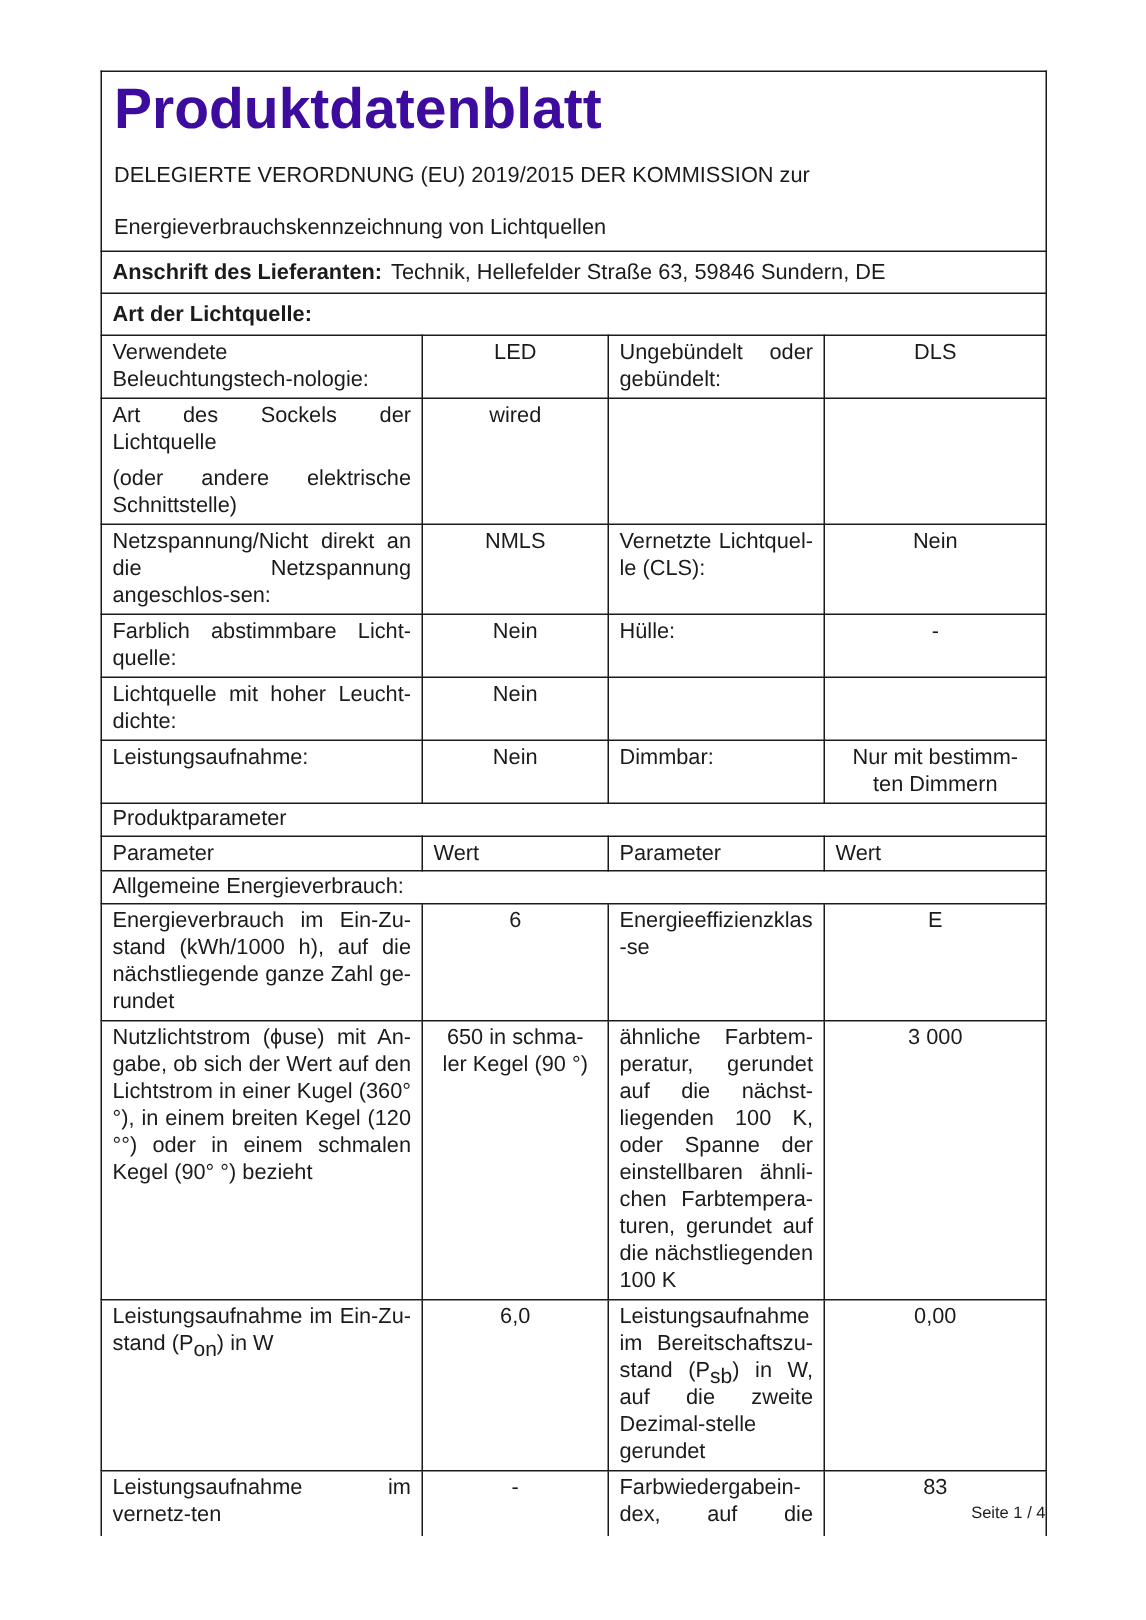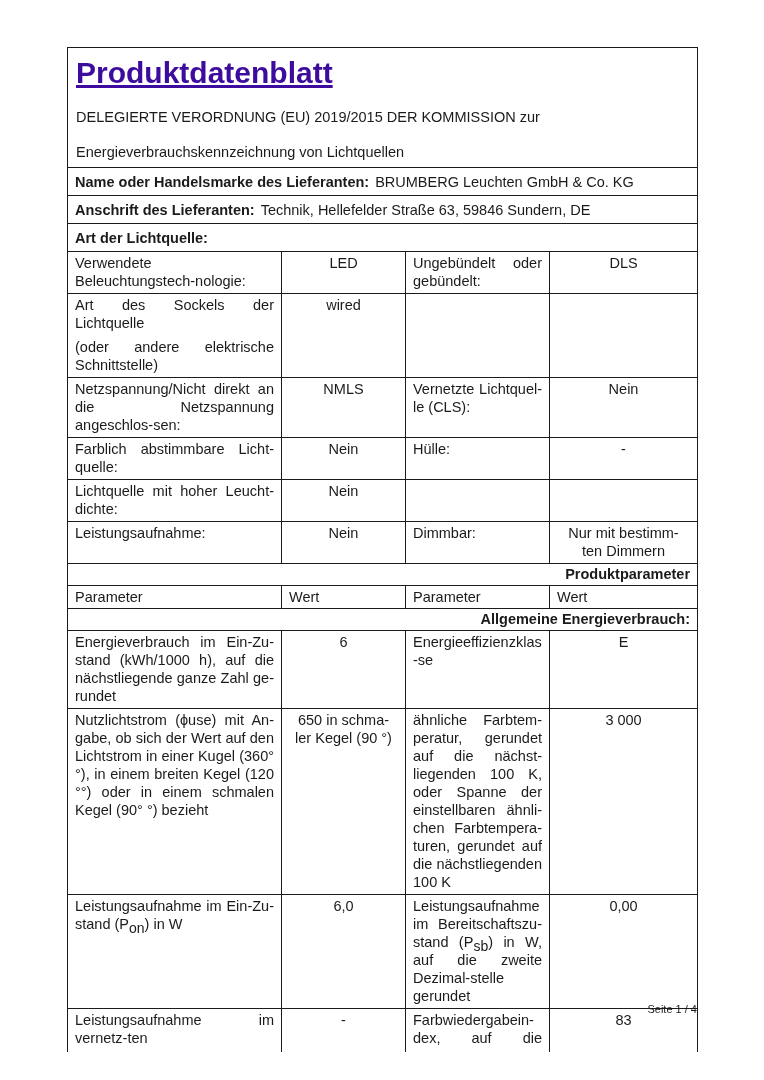--- a/index.html
+++ b/index.html
@@ -34,39 +34,38 @@
     border: 1.5px solid #1b1b1b;
     vertical-align: top;
     font-size: 14.5px;
     line-height: 18px;
     padding: 2px 7px 3px 7px;
     word-wrap: break-word;
   }
   
   td.title-cell { padding: 6px 8px 5px 8px; }
   .doc-title {
-    font-size: 30px;
+    font-size: 38px;
     line-height: 38px;
     font-weight: bold;
     color: #3d0c9e;
     margin-bottom: 3px;
-    text-decoration: underline;
   }
   .sub { font-size: 14.5px; line-height: 19px; color: #1b1b1b; margin-top: 16px; }
   
   td.hcell { padding: 5px 7px 4px 7px; }
   .lbl { font-weight: bold; }
   .val { margin-left: 6px; }
   
   td.p { text-align: justify; margin-top: 40px; }
   td.v { text-align: center; }
   .para2 { margin-top: 6px; }
   td.sec {
-    text-align: right;
-    font-weight: bold;
+    text-align: left;
+    font-weight: normal;
     padding: 1px 7px 2px 7px;
   }
   td.ph { padding: 2px 7px; }
   
   tr.clip-row td { border-bottom: 0; }
   tr.clip-row .clipbox { height: 38px; overflow: hidden; }
   .spread { text-align: justify; text-align-last: justify; }
   sub { font-size: 14px; line-height: 0; }
   .footer {
     position: absolute;
@@ -90,25 +89,20 @@
 
     <tbody>
         <tr>
       <td colspan="4" class="title-cell">
         <div class="doc-title">Produktdatenblatt</div>
         <div class="sub">DELEGIERTE VERORDNUNG (EU) 2019/2015 DER KOMMISSION zur</div>
         <div class="sub">Energieverbrauchskennzeichnung von Lichtquellen</div>
       </td>
     </tr>
 
-    <tr>
-      <td colspan="4" class="hcell">
-        <span class="lbl">Name oder Handelsmarke des Lieferanten:</span><span class="val">BRUMBERG Leuchten GmbH &amp; Co. KG</span>
-      </td>
-    </tr>
 
     <tr>
       <td colspan="4" class="hcell">
         <span class="lbl">Anschrift des Lieferanten:</span><span class="val">Technik, Hellefelder Straße 63, 59846 Sundern, DE</span>
       </td>
     </tr>
 
 
     <tr>
       <td colspan="4" class="hcell">

